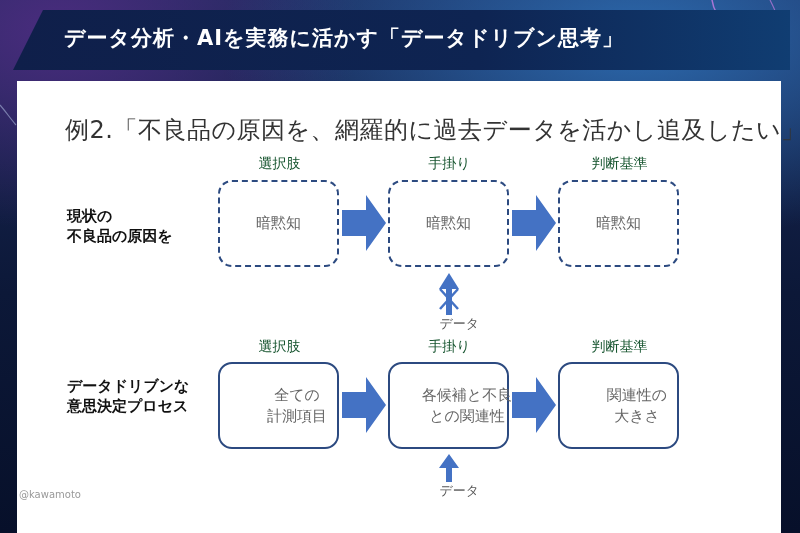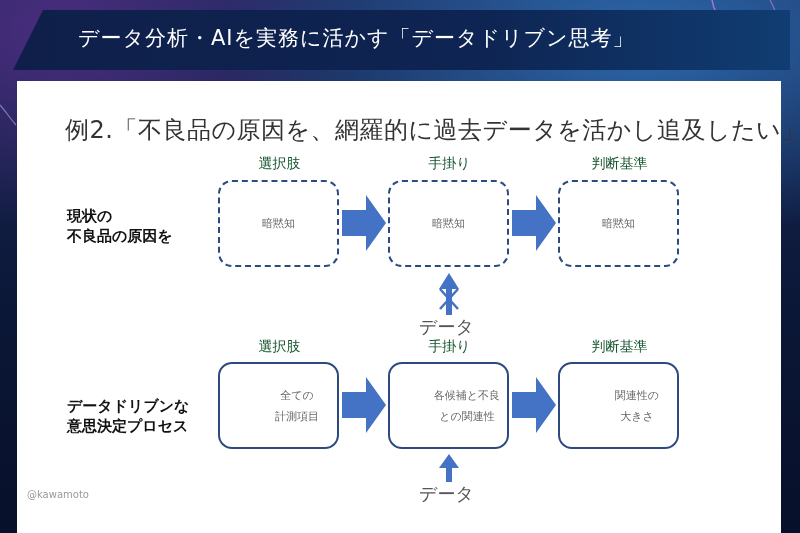--- a/index.html
+++ b/index.html
@@ -5,33 +5,33 @@
   html,body{margin:0;padding:0;}
   body{width:800px;height:533px;overflow:hidden;position:relative;
     font-family:"DejaVu Sans","Liberation Sans",sans-serif;
     background:
       radial-gradient(ellipse 420px 200px at 640px 40px, #2c6aae 0%, rgba(44,106,174,0) 100%),
       radial-gradient(ellipse 300px 200px at 60px 30px, #4a2c7e 0%, rgba(74,44,126,0) 100%),
       linear-gradient(180deg,#1b2a5a 0%,#0c1838 55%,#07102a 100%);}
   .header-band{position:absolute;left:13px;top:10px;width:777px;height:60px;
     background:linear-gradient(90deg,#0f1f4a 0%,#0e2452 60%,#103d72 100%);
     clip-path:polygon(30px 0,100% 0,100% 100%,0 100%);}
-  .header-title{position:absolute;left:64px;top:24px;color:#fff;font-size:21px;font-weight:normal;letter-spacing:1px;white-space:nowrap;margin-left:14px;}
+  .header-title{position:absolute;left:64px;top:24px;color:#fff;font-size:21px;font-weight:bold;letter-spacing:1px;white-space:nowrap;}
   .lightning{position:absolute;left:0;top:0;pointer-events:none;}
   .panel{position:absolute;left:17px;top:81px;width:764px;height:478px;background:#fff;}
   .slide-title{position:absolute;left:48px;top:33px;font-size:24px;color:#333;white-space:nowrap;letter-spacing:0.5px;}
   .col-label{position:absolute;width:125px;text-align:center;font-size:14px;color:#14532d;}
   .box{position:absolute;width:121px;height:87px;border-radius:14px;display:flex;align-items:center;justify-content:center;text-align:center;
-    font-size:11px;color:#666;line-height:21px;box-sizing:border-box;}
+    font-size:15px;color:#666;line-height:21px;box-sizing:border-box;}
   .box.dashed{border:2px dashed #2c4a80;}
   .box.solid{border:2px solid #2c4a80;padding-left:37px;}
   .row-label{position:absolute;left:50px;font-size:15px;font-weight:bold;color:#111;line-height:20px;white-space:pre;}
   .arrow{position:absolute;}
-  .data-label{position:absolute;width:60px;text-align:left;font-size:18px;color:#555;}
-  .credit{position:absolute;left:10px;top:408px;font-size:10px;color:#999;}
+  .data-label{position:absolute;width:60px;text-align:right;font-size:13px;color:#555;}
+  .credit{position:absolute;left:2px;top:408px;font-size:10px;color:#999;}
 </style>
 </head>
 <body>
 
 <svg class="lightning" width="800" height="533">
   <path d="M712 0 C715 20 730 30 760 32 C770 34 778 38 778 45 C775 55 745 48 753 55" fill="none" stroke="#c07ae0" stroke-width="1.5" opacity="0.85"></path>
   <path d="M770 0 C775 10 778 15 775 22" fill="none" stroke="#c07ae0" stroke-width="1.2" opacity="0.7"></path>
   <path d="M0 105 C6 112 10 118 16 125" fill="none" stroke="#a9b6d8" stroke-width="1.2" opacity="0.6"></path>
   <path d="M609 511 C613 516 615 522 614 533" fill="none" stroke="#e070e8" stroke-width="2"></path>
 </svg>
@@ -70,21 +70,21 @@
     <polygon points="12,0 22,16 15,16 15,42 9,42 9,16 2,16" fill="#4472c4"></polygon>
     <line x1="3" y1="16" x2="21" y2="36" stroke="#4472c4" stroke-width="2.5"></line>
     <line x1="21" y1="16" x2="3" y2="36" stroke="#4472c4" stroke-width="2.5"></line>
   </svg>
   <div class="data-label" style="left:402px;top:234px;">データ</div>
 
   <div class="col-label" style="left:200px;top:257px;">選択肢</div>
   <div class="col-label" style="left:370px;top:257px;">手掛り</div>
   <div class="col-label" style="left:540px;top:257px;">判断基準</div>
 
-  <div class="row-label" style="top:315px;">データドリブンな
+  <div class="row-label" style="top:295px;">データドリブンな
 意思決定プロセス</div>
 
   <div class="box solid" style="left:201px;top:281px;white-space:pre;"><span>全ての
 計測項目</span></div>
   <div class="box solid" style="left:541px;top:281px;white-space:pre;"><span>関連性の
 大きさ</span></div>
   <div class="box solid" style="left:371px;top:281px;white-space:pre;"><span>各候補と不良
 との関連性</span></div>
 
   <svg class="arrow" style="left:325px;top:296px;" width="44" height="56">

